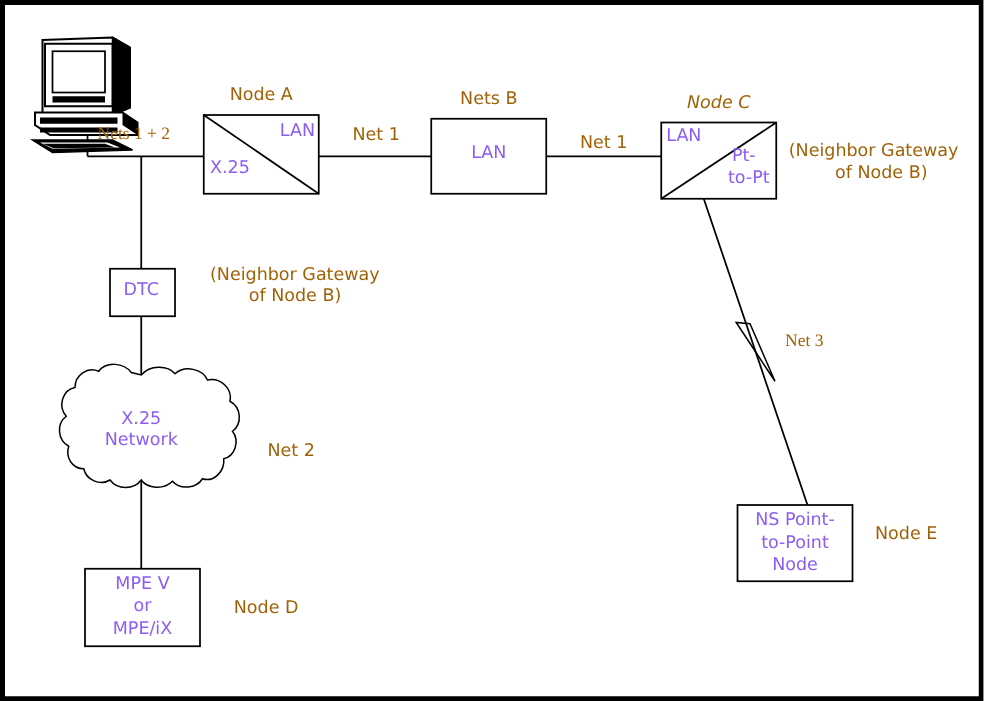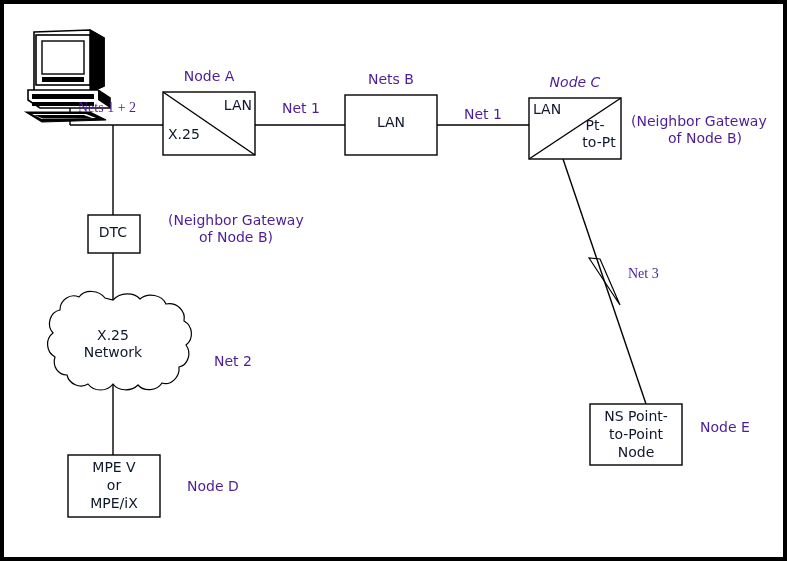--- a/index.html
+++ b/index.html
@@ -27,30 +27,30 @@
   }
   svg.layer {
     position: absolute;
     left: 0;
     top: 0;
     width: 787px;
     height: 561px;
   }
   .lbl {
     position: absolute;
-    color: #4c1d95;
+    color: #a16207;
     font-size: 14px;
     line-height: 16px;
     white-space: pre;
     font-family: "DejaVu Sans", "Liberation Sans", sans-serif;
   }
   .lbl.center { text-align: center; }
   .boxtext {
     position: absolute;
-    color: #0f172a;
+    color: #8b5cf6;
     font-size: 14px;
     line-height: 17px;
     text-align: center;
     white-space: pre;
   }
 </style>
 </head>
 <body>
 
 <div id="canvas">

